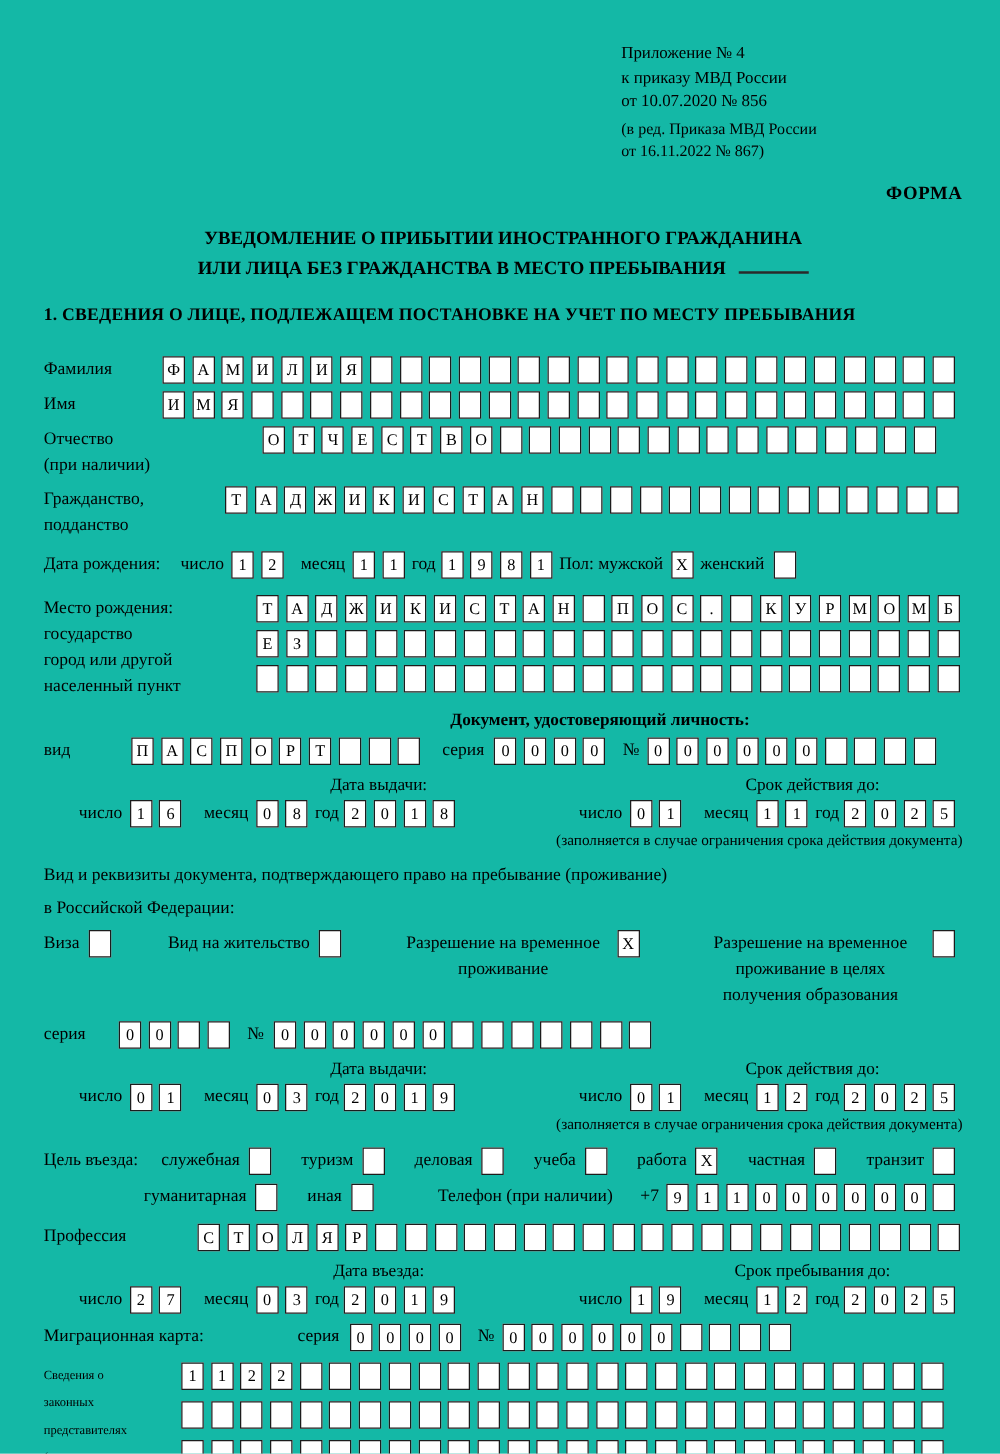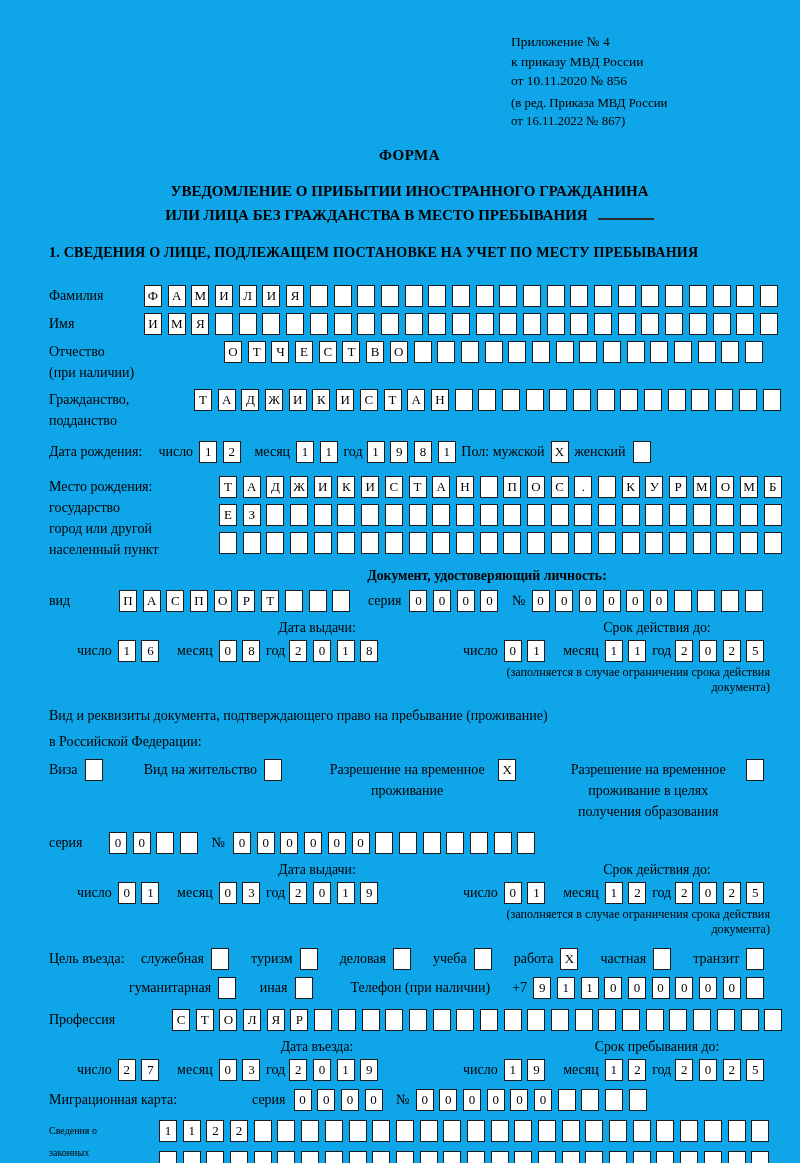--- a/index.html
+++ b/index.html
@@ -1,22 +1,22 @@
 <!DOCTYPE html>
 <html><head>
 <meta charset="utf-8">
 <style>
   * { margin:0; padding:0; box-sizing:border-box; }
   html,body { background:#e8e8e8; }
   body { font-family:"Liberation Serif", serif; color:#000; }
-  .page { width:800px; height:1163px; background:#0ea5e9; padding:32px 30px 0 49px; position:relative; overflow:hidden; }
+  .page { width:800px; height:1163px; background:#14b8a6; padding:32px 30px 0 35px; position:relative; overflow:hidden; }
 
   .appendix { margin-left:462px; font-size:13.5px; line-height:19.5px; }
   .edition  { margin-left:462px; font-size:12.8px; line-height:18.5px; margin-top:3px; }
-  .forma { text-align:center; font-weight:bold; font-size:15px; margin-top:16px; letter-spacing:.5px; }
+  .forma { text-align:right; font-weight:bold; font-size:15px; margin-top:16px; letter-spacing:.5px; }
 
   .title { text-align:center; font-weight:bold; font-size:15px; line-height:24px; margin-top:15px; }
   .title-underline { display:inline-block; width:56px; border-bottom:2px solid #2a2a2a; height:13px; margin-left:10px; }
 
   .sec-heading { font-weight:bold; font-size:14.1px; margin-top:17px; letter-spacing:.2px; }
 
   .frow { display:flex; align-items:flex-start; margin-top:6px; }
   .flabel { font-size:14px; line-height:21px; flex:0 0 auto; }
   .w95  { flex-basis:95px; }
   .w145 { flex-basis:145px; }
@@ -66,21 +66,21 @@
   .legal .boxrow { margin-bottom:9px; }
 </style>
 </head>
 <body>
 
 <div class="page">
 
   <div class="appendix">
     <div>Приложение № 4</div>
     <div>к приказу МВД России</div>
-    <div>от 10.11.2020 № 856</div>
+    <div>от 10.07.2020 № 856</div>
   </div>
   <div class="edition">
     <div>(в ред. Приказа МВД России</div>
     <div>от 16.11.2022 № 867)</div>
   </div>
   <div class="forma">ФОРМА</div>
 
   <div class="title">
     <div>УВЕДОМЛЕНИЕ О ПРИБЫТИИ ИНОСТРАННОГО ГРАЖДАНИНА</div>
     <div><span>ИЛИ ЛИЦА БЕЗ ГРАЖДАНСТВА В МЕСТО ПРЕБЫВАНИЯ</span><span class="title-underline"></span></div>

